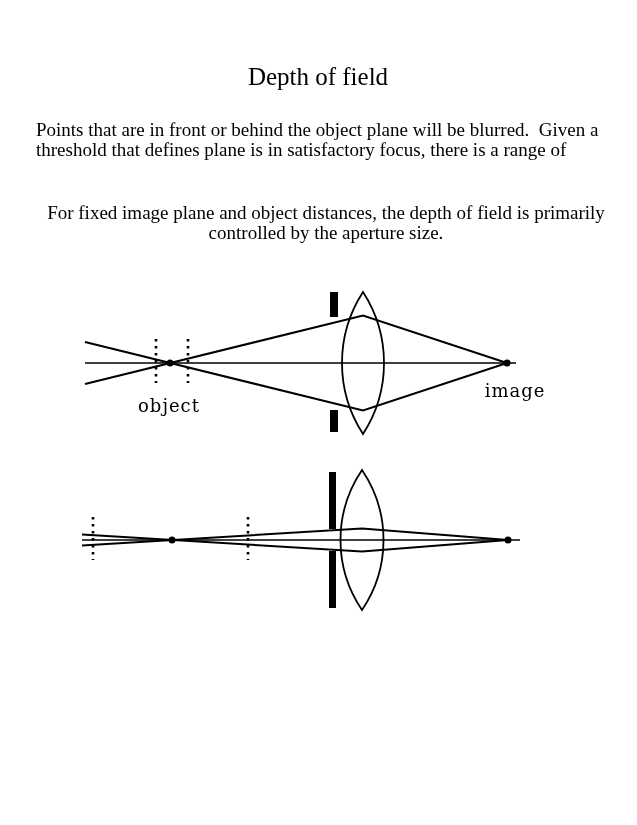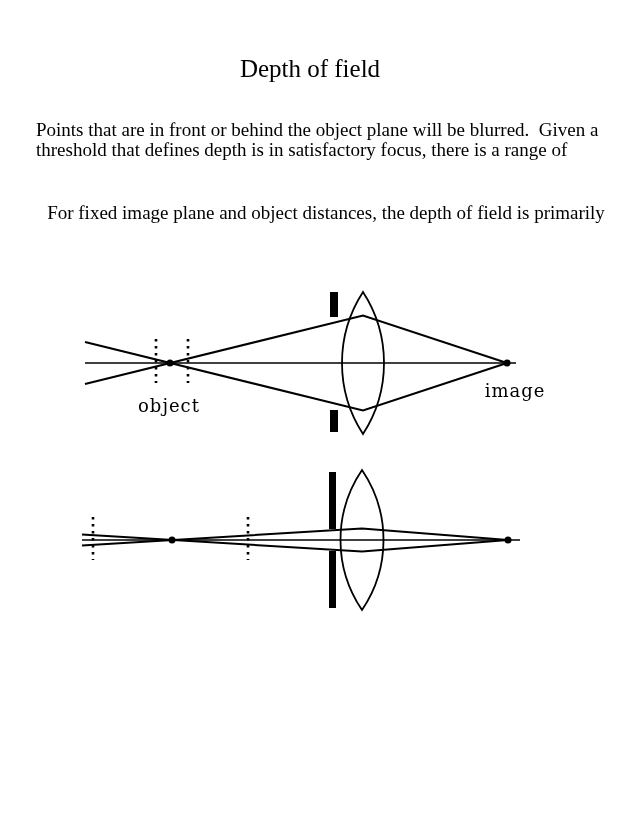--- a/index.html
+++ b/index.html
@@ -13,21 +13,21 @@
     position: relative;
     font-family: "Liberation Serif", serif;
     color: var(--ink, #000000);
     overflow: hidden;
   }
   .page-title {
     position: absolute;
     top: 51px;
     left: 0;
     width: 612px;
-    margin: 4px;
+    margin: 12px;
     text-align: center;
     font-size: 25px;
     font-weight: normal;
     font-family: "Liberation Serif", serif;
   }
   .para {
     position: absolute;
     left: 36px;
     width: 580px;
     font-size: 19px;
@@ -64,25 +64,26 @@
 </style>
 </head>
 <body style="--ink: #000000; background: rgb(255, 255, 255);">
 
 <div>
 
   <h1 class="page-title">Depth of field</h1>
 
   <div class="para para-1">
     <div class="line">Points that are in front or behind the object plane will be blurred.  Given a</div>
-    <div class="line">threshold that defines depth is in satisfactory focus, there is a range of</div>
+    <div class="line">threshold that defines plane is in satisfactory focus, there is a range of</div>
   </div>
 
   <div class="para para-2">
     <div class="line">For fixed image plane and object distances, the depth of field is primarily</div>
+    <div class="line">controlled by the aperture size.</div>
   </div>
 
   <svg id="diagram-layer" width="637" height="825" viewBox="0 0 637 825" xmlns="http://www.w3.org/2000/svg">
       <g>
         <line x1="85" y1="363" x2="516" y2="363" class="axis"></line>
         <polyline points="85,342 363,410.5 507,363" class="ray"></polyline>
         <polyline points="85,384 363,315.5 507,363" class="ray"></polyline>
         <line x1="156" y1="339" x2="156" y2="383" class="focus-plane"></line>
         <line x1="188" y1="339" x2="188" y2="383" class="focus-plane"></line>
         <path d="M 363 292 A 130.52380952380952 130.52380952380952 0 0 1 363 434 A 130.52380952380952 130.52380952380952 0 0 1 363 292 Z" class="lens"></path>

